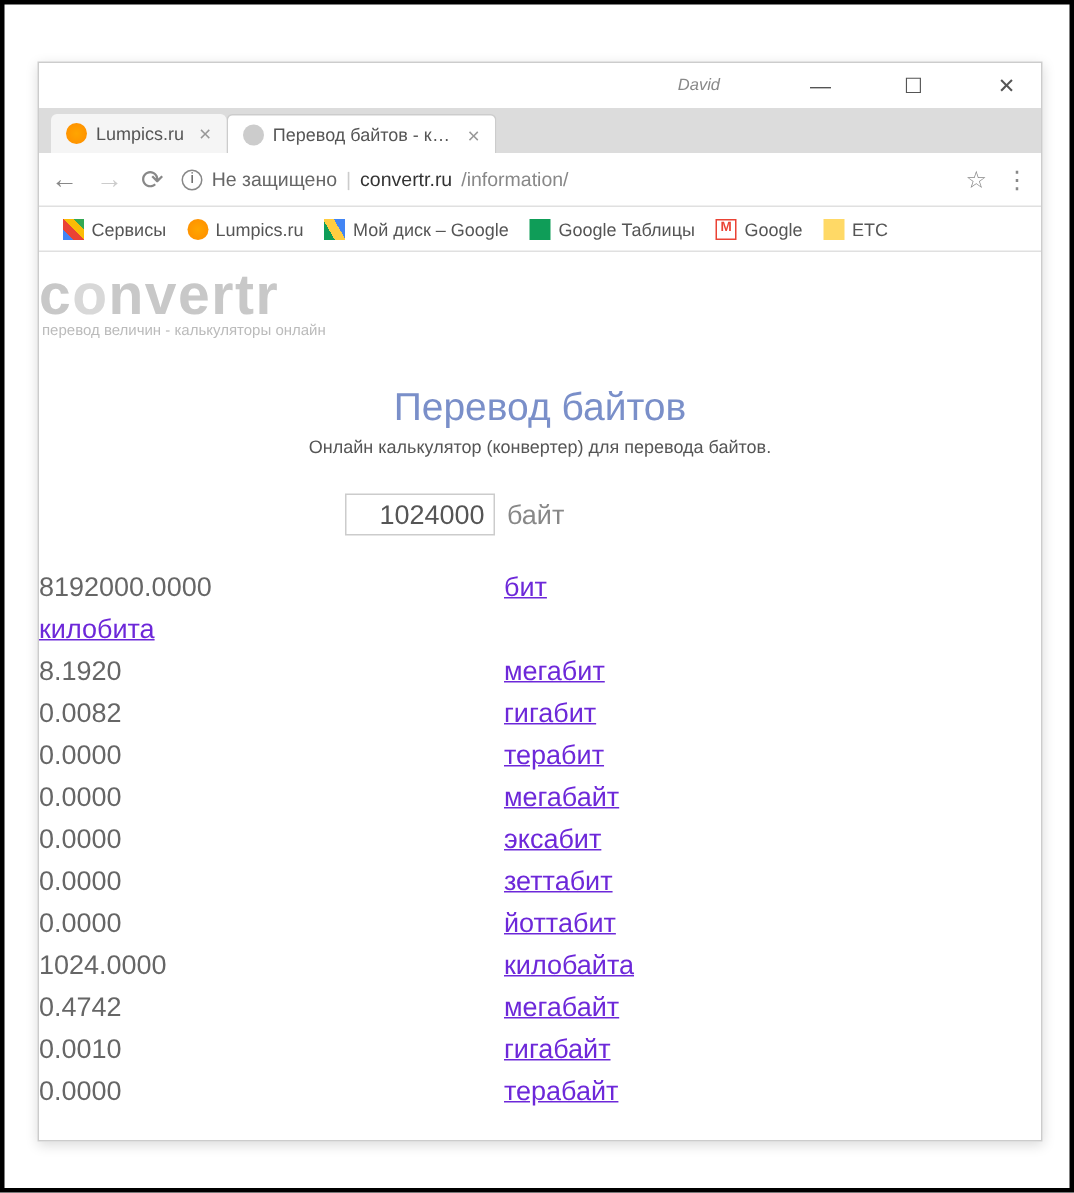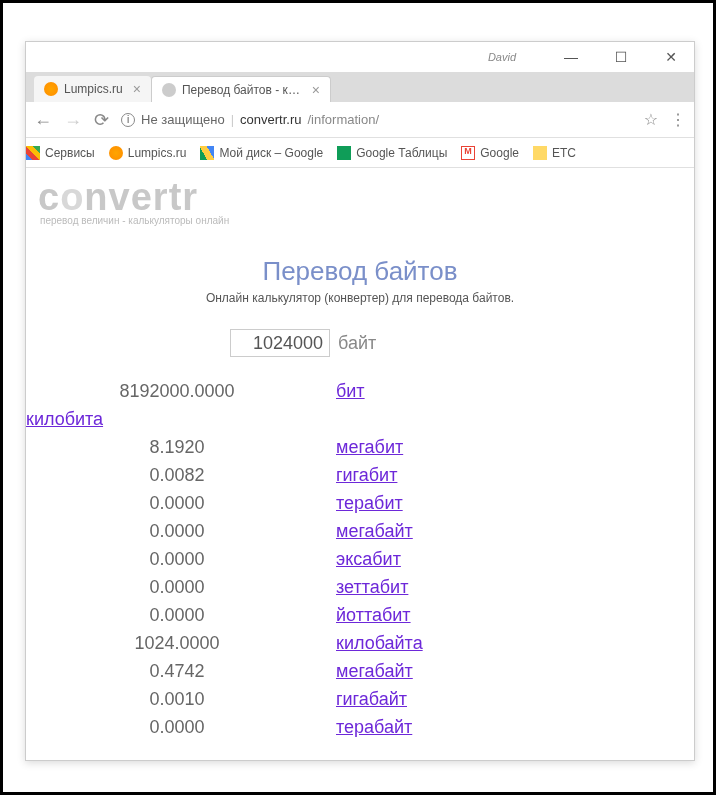--- a/index.html
+++ b/index.html
@@ -1,20 +1,20 @@
 <!DOCTYPE html>
 <html><head>
   <meta charset="utf-8">
   <style>
     * { margin: 0; padding: 0; box-sizing: border-box; }
     body { font-family: Arial, sans-serif; background: #000; width: 716px; height: 795px; overflow: hidden; }
     .outer-border { border: 3px solid #000; width: 716px; height: 795px; background: #fff; position: relative; }
     .window { position: absolute; top: 38px; left: 22px; width: 670px; height: 720px; background: #fff; border: 1px solid #ccc; box-shadow: 0 2px 8px rgba(0,0,0,0.15); }
     
-    .titlebar { height: 30px; background: #fff; display: flex; align-items: center; justify-content: flex-end; padding-right: 8px; gap: 20px; }
+    .titlebar { height: 30px; background: #fff; display: flex; align-items: center; justify-content: flex-end; padding-right: 8px; gap: 32px; }
     .titlebar-user { font-size: 11px; color: #888; font-style: italic; margin-right: 20px; }
     .win-btn { width: 30px; height: 30px; display: flex; align-items: center; justify-content: center; font-size: 14px; color: #555; cursor: pointer; }
     
     .tabbar { height: 30px; background: #dcdcdc; display: flex; align-items: flex-end; padding-left: 8px; }
     .tab { height: 26px; padding: 0 10px; display: flex; align-items: center; gap: 6px; font-size: 12px; color: #555; border-radius: 4px 4px 0 0; max-width: 180px; }
     .tab.inactive { background: #f5f5f5; }
     .tab.active { background: #fff; border: 1px solid #ccc; border-bottom: none; }
     .tab-icon { width: 14px; height: 14px; border-radius: 50%; display: inline-block; }
     .tab-icon.orange { background: radial-gradient(#ffa500, #ff8c00); }
     .tab-icon.gray { background: #ccc; }
@@ -22,47 +22,47 @@
     .tab-close { color: #999; font-size: 14px; cursor: pointer; margin-left: 4px; }
     
     .addressbar { height: 36px; background: #fff; border-bottom: 1px solid #e0e0e0; display: flex; align-items: center; padding: 0 8px; gap: 12px; }
     .nav-btn { color: #888; font-size: 18px; cursor: pointer; }
     .url-field { flex: 1; display: flex; align-items: center; gap: 6px; font-size: 13px; color: #555; }
     .url-secure { font-size: 13px; color: #666; }
     .url-text { color: #333; }
     .url-path { color: #888; }
     .star-btn, .menu-btn { color: #888; font-size: 16px; cursor: pointer; }
     
-    .bookmarks { height: 30px; background: #fff; border-bottom: 1px solid #e0e0e0; display: flex; align-items: center; padding: 0 0; gap: 14px; font-size: 12px; color: #555; }
+    .bookmarks { height: 30px; background: #fff; border-bottom: 1px solid #e0e0e0; display: flex; align-items: center; padding: 0 16px; gap: 14px; font-size: 12px; color: #555; }
     .bookmark { display: flex; align-items: center; gap: 5px; cursor: pointer; }
     .bm-icon { width: 14px; height: 14px; display: inline-block; }
     .apps-icon { background: linear-gradient(45deg, #4285f4 25%, #ea4335 25% 50%, #fbbc05 50% 75%, #34a853 75%); }
     .lumpics-icon { background: radial-gradient(#ffa500, #ff8c00); border-radius: 50%; }
     .drive-icon { background: linear-gradient(60deg, #0f9d58 33%, #ffcd40 33% 66%, #4285f4 66%); }
     .sheets-icon { background: #0f9d58; }
     .gmail-icon { background: #fff; border: 1px solid #ea4335; position: relative; }
     .gmail-icon::after { content: "M"; color: #ea4335; font-size: 9px; font-weight: bold; position: absolute; top: -1px; left: 2px; }
     .etc-icon { background: #ffd966; }
     
     .content { height: calc(100% - 126px); overflow-y: auto; background: #fff; position: relative; }
     .content::-webkit-scrollbar { width: 14px; }
     .content::-webkit-scrollbar-track { background: #f0f0f0; }
     .content::-webkit-scrollbar-thumb { background: #c0c0c0; border-radius: 2px; }
     
-    .logo { padding: 8px 0 0 12px; }
+    .logo { padding: 8px 0 0 0; }
     .logo-main { font-size: 38px; font-weight: bold; color: #c8c8c8; letter-spacing: 1px; }
     .logo-o { color: #d8d8d8; position: relative; }
     .logo-sub { font-size: 10px; color: #bbb; margin-top: -4px; padding-left: 2px; }
     
     .page-title { text-align: center; font-size: 26px; color: #7a8fc9; font-weight: normal; margin-top: 30px; }
     .page-subtitle { text-align: center; font-size: 12px; color: #555; margin-top: 4px; }
     
     .converter { margin-top: 24px; }
     .conv-row { display: flex; align-items: center; height: 28px; }
-    .conv-value { width: 310px; text-align: center; font-size: 18px; color: #666; padding-right: 8px; }
+    .conv-value { width: 310px; text-align: left; font-size: 18px; color: #666; padding-right: 8px; }
     .conv-unit { font-size: 18px; color: #6d28d9; text-decoration: underline; cursor: pointer; }
     .conv-unit.main { text-decoration: none; color: #888; }
     .conv-input { width: 100px; height: 28px; border: 1px solid #ccc; text-align: right; font-size: 18px; color: #555; padding: 0 6px; margin-left: 204px; }
     .input-row { display: flex; align-items: center; margin-bottom: 20px; }
   </style>
 </head>
 <body>
 
 <div class="outer-border">
   <div class="window">

